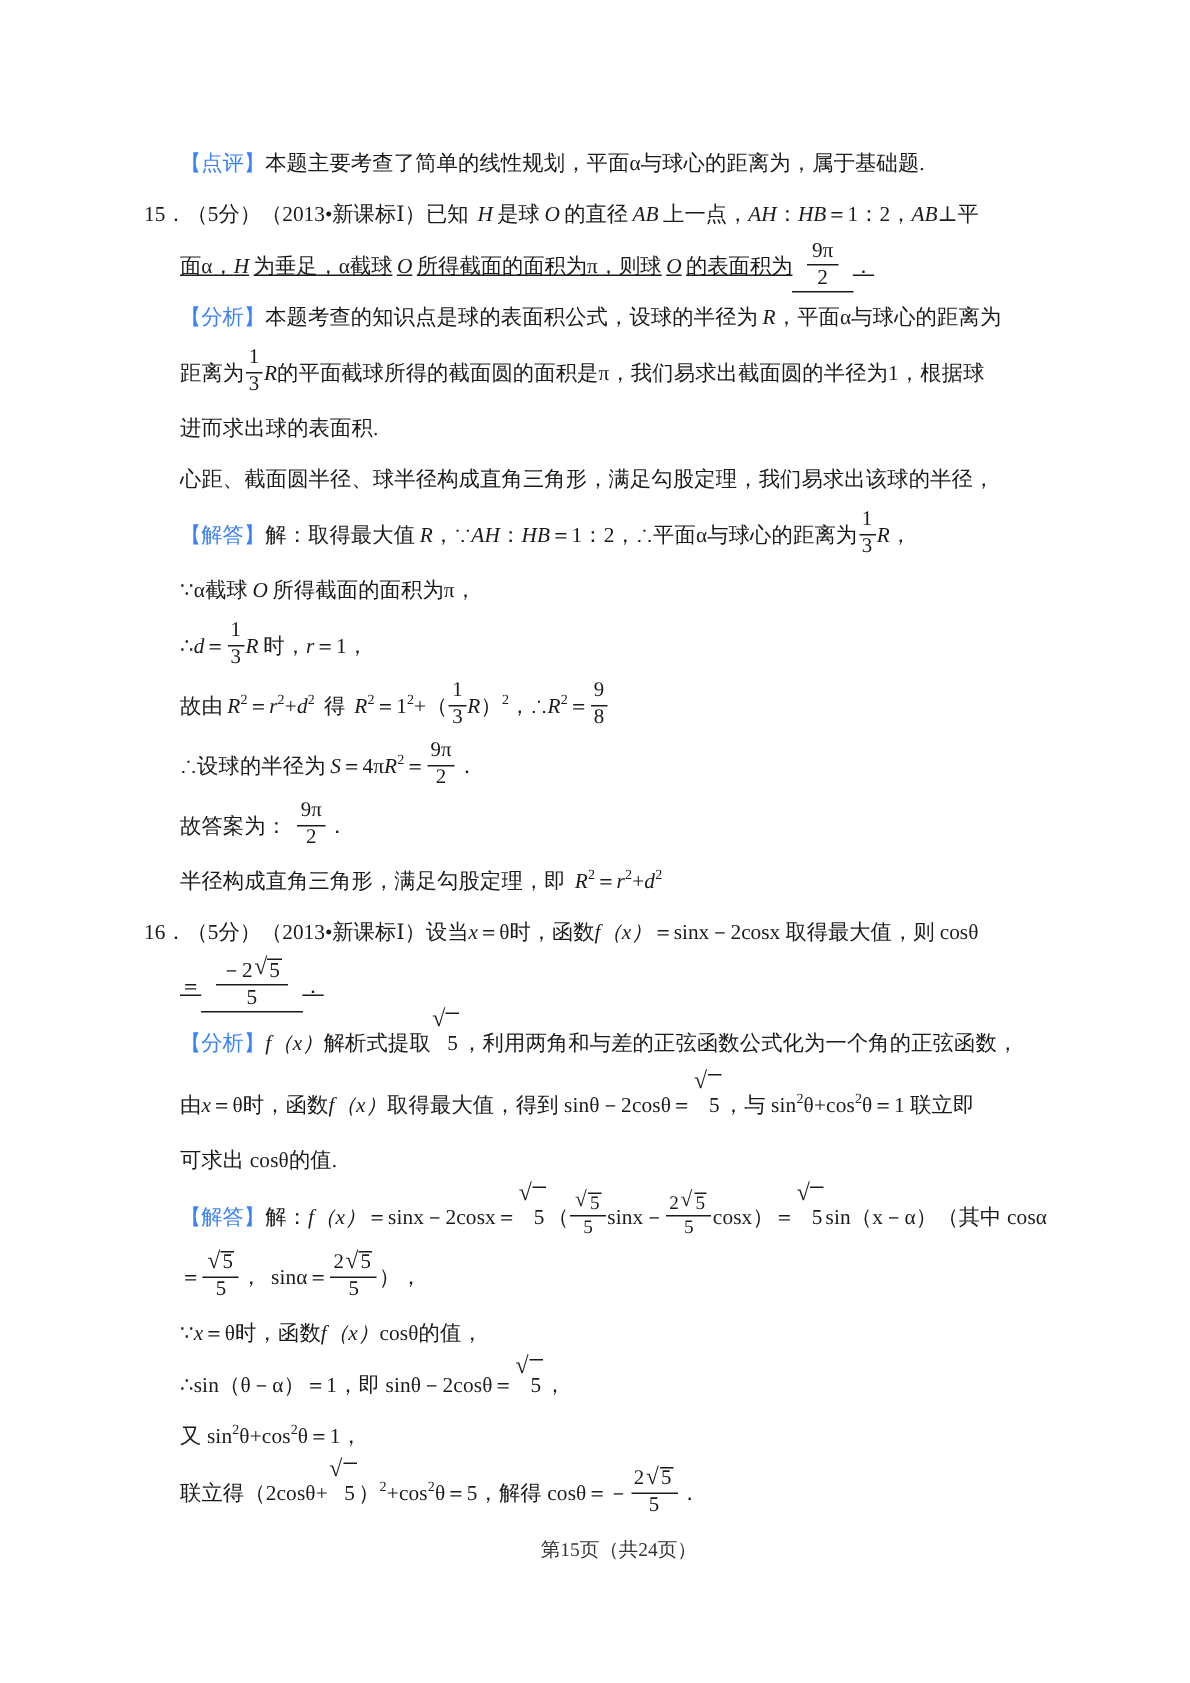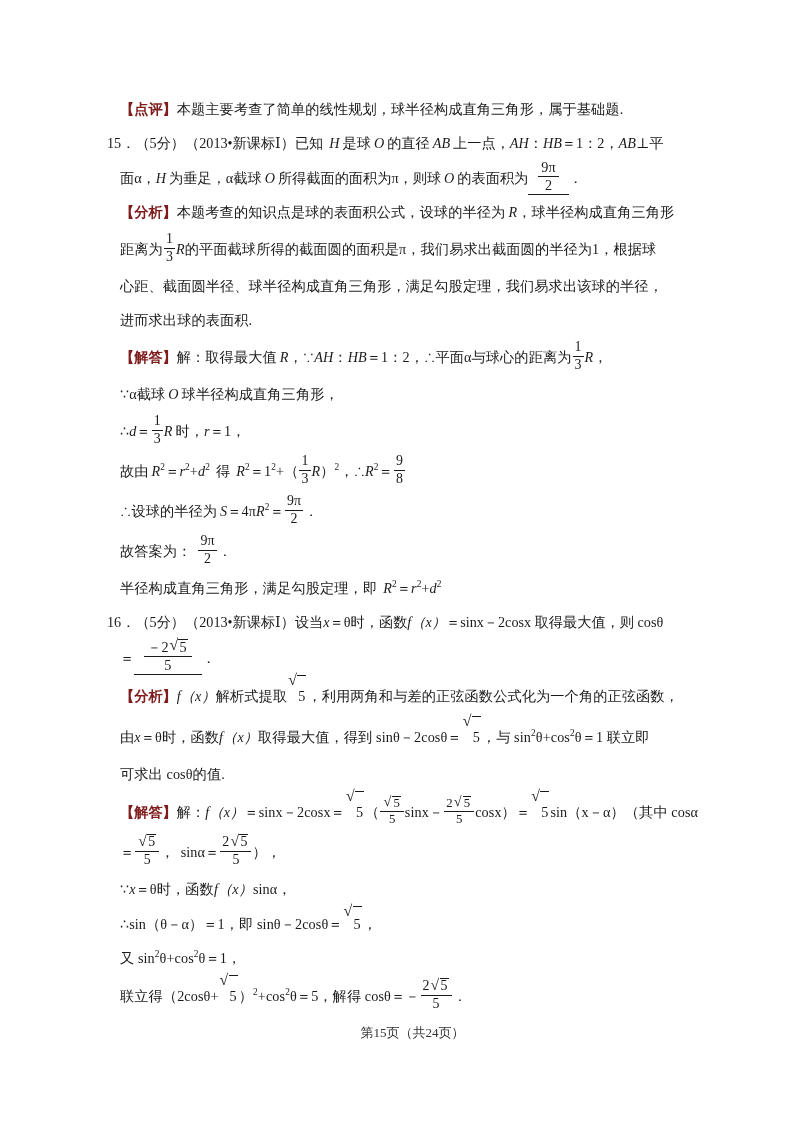--- a/index.html
+++ b/index.html
@@ -41,28 +41,28 @@
   .line.tall {
     line-height: 40px;
   }
   .qline {
     font-size: 14.2px;
     line-height: 34px;
     white-space: nowrap;
   }
   .qnum {
     display: inline-block;
-    margin-left: 11px;
   }
   .hang {
     padding-left: 24px;
+    text-decoration: underline;
   }
   .tag {
-    color: #7f1d1d;
-    font-weight: bold;
+    color: #3b82f6;
+    font-weight: normal;
     letter-spacing: 0;
   }
   .mi {
     font-style: italic;
   }
   sup {
     font-size: 0.66em;
     vertical-align: super;
     line-height: 0;
   }
@@ -142,48 +142,48 @@
   .sp { display: inline-block; width: 3px; }
   .sp6 { display: inline-block; width: 6px; }
 </style>
 </head>
 <body>
 
 <div class="page">
   <div class="content">
 
     <div class="line indent">
-      <span class="tag">【点评】</span><span>本题主要考查了简单的线性规划，球半径构成直角三角形，属于基础题.</span>
+      <span class="tag">【点评】</span><span>本题主要考查了简单的线性规划，平面α与球心的距离为，属于基础题.</span>
     </div>
 
     <div class="qline">
       <span class="qnum">15．</span><span>（5分）</span><span>（2013•新课标Ⅰ）</span><span>已知</span><span class="mi sp6"></span><span class="mi">H</span><span class="sp"></span><span>是球</span><span class="sp"></span><span class="mi">O</span><span class="sp"></span><span>的直径</span><span class="sp"></span><span class="mi">AB</span><span class="sp"></span><span>上一点，</span><span class="mi">AH</span><span>：</span><span class="mi">HB</span><span>＝1：2，</span><span class="mi">AB</span><span>⊥平</span>
     </div>
 
     <div class="qline hang tall">
       <span>面α，</span><span class="mi">H</span><span class="sp"></span><span>为垂足，α截球</span><span class="sp"></span><span class="mi">O</span><span class="sp"></span><span>所得截面的面积为π，则球</span><span class="sp"></span><span class="mi">O</span><span class="sp"></span><span>的表面积为</span><span class="blank"><span class="num">9π</span><span class="den">2</span></span><span>．</span>
     </div>
 
     <div class="line indent">
-      <span class="tag">【分析】</span><span>本题考查的知识点是球的表面积公式，设球的半径为</span><span class="sp"></span><span class="mi">R</span><span>，球半径构成直角三角形</span>
+      <span class="tag">【分析】</span><span>本题考查的知识点是球的表面积公式，设球的半径为</span><span class="sp"></span><span class="mi">R</span><span>，平面α与球心的距离为</span>
     </div>
 
     <div class="line indent tall">
       <span>距离为</span><span class="frac"><span class="num">1</span><span class="den">3</span></span><span class="mi">R</span><span>的平面截球所得的截面圆的面积是π，我们易求出截面圆的半径为1，根据球</span>
     </div>
 
+    <div class="line indent">进而求出球的表面积.</div>
     <div class="line indent">心距、截面圆半径、球半径构成直角三角形，满足勾股定理，我们易求出该球的半径，</div>
-    <div class="line indent">进而求出球的表面积.</div>
 
     <div class="line indent tall">
       <span class="tag">【解答】</span><span>解：取得最大值</span><span class="sp"></span><span class="mi">R</span><span>，∵</span><span class="mi">AH</span><span>：</span><span class="mi">HB</span><span>＝1：2，∴平面α与球心的距离为</span><span class="frac"><span class="num">1</span><span class="den">3</span></span><span class="mi">R</span><span>，</span>
     </div>
 
     <div class="line indent">
-      <span>∵α截球</span><span class="sp"></span><span class="mi">O</span><span class="sp"></span><span>球半径构成直角三角形，</span>
+      <span>∵α截球</span><span class="sp"></span><span class="mi">O</span><span class="sp"></span><span>所得截面的面积为π，</span>
     </div>
 
     <div class="line indent tall">
       <span>∴</span><span class="mi">d</span><span>＝</span><span class="frac"><span class="num">1</span><span class="den">3</span></span><span class="mi">R</span><span class="sp"></span><span>时，</span><span class="mi">r</span><span>＝1，</span>
     </div>
 
     <div class="line indent tall">
       <span>故由</span><span class="sp"></span><span class="mi">R</span><sup>2</sup><span>＝</span><span class="mi">r</span><sup>2</sup><span>+</span><span class="mi">d</span><sup>2</sup><span class="sp6"></span><span>得</span><span class="sp6"></span><span class="mi">R</span><sup>2</sup><span>＝1</span><sup>2</sup><span>+（</span><span class="frac"><span class="num">1</span><span class="den">3</span></span><span class="mi">R</span><span>）</span><sup>2</sup><span>，∴</span><span class="mi">R</span><sup>2</sup><span>＝</span><span class="frac"><span class="num">9</span><span class="den">8</span></span>
     </div>
 
@@ -220,21 +220,21 @@
 
     <div class="line indent tall">
       <span class="tag">【解答】</span><span>解：</span><span class="mi">f</span><span class="mi">（x）</span><span>＝sinx－2cosx＝</span><span class="rad"><span class="sign">√</span><span class="body">5</span></span><span>（</span><span class="frac small"><span class="num"><span class="rad"><span class="sign">√</span><span class="body">5</span></span></span><span class="den">5</span></span><span>sinx</span><span>－</span><span class="frac small"><span class="num"><span>2</span><span class="rad"><span class="sign">√</span><span class="body">5</span></span></span><span class="den">5</span></span><span>cosx</span><span>）</span><span>＝</span><span class="rad"><span class="sign">√</span><span class="body">5</span></span><span>sin（x－α）（其中 cosα</span>
     </div>
 
     <div class="line indent tall">
       <span>＝</span><span class="frac"><span class="num"><span class="rad"><span class="sign">√</span><span class="body">5</span></span></span><span class="den">5</span></span><span>，</span><span class="sp6"></span><span>sinα＝</span><span class="frac"><span class="num"><span>2</span><span class="rad"><span class="sign">√</span><span class="body">5</span></span></span><span class="den">5</span></span><span>），</span>
     </div>
 
     <div class="line indent">
-      <span>∵</span><span class="mi">x</span><span>＝θ时，函数</span><span class="mi">f</span><span class="mi">（x）</span><span>sinα，</span>
+      <span>∵</span><span class="mi">x</span><span>＝θ时，函数</span><span class="mi">f</span><span class="mi">（x）</span><span>cosθ的值，</span>
     </div>
 
     <div class="line indent">
       <span>∴sin（θ－α）＝1，即 sinθ－2cosθ＝</span><span class="rad"><span class="sign">√</span><span class="body">5</span></span><span>，</span>
     </div>
 
     <div class="line indent">
       <span>又 sin</span><sup>2</sup><span>θ+cos</span><sup>2</sup><span>θ＝1，</span>
     </div>
 

